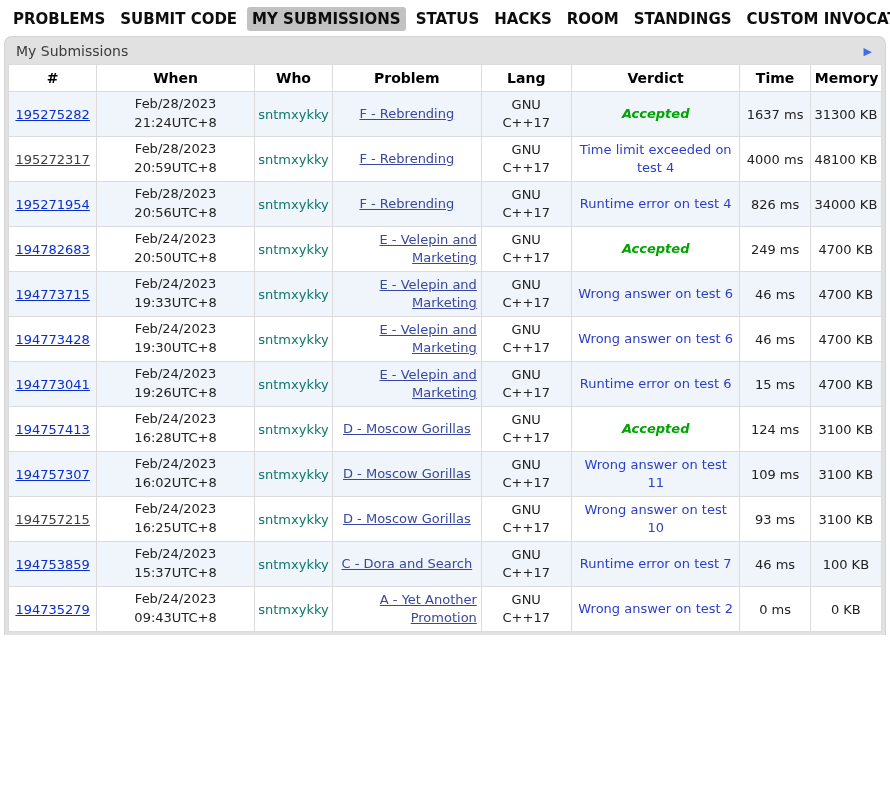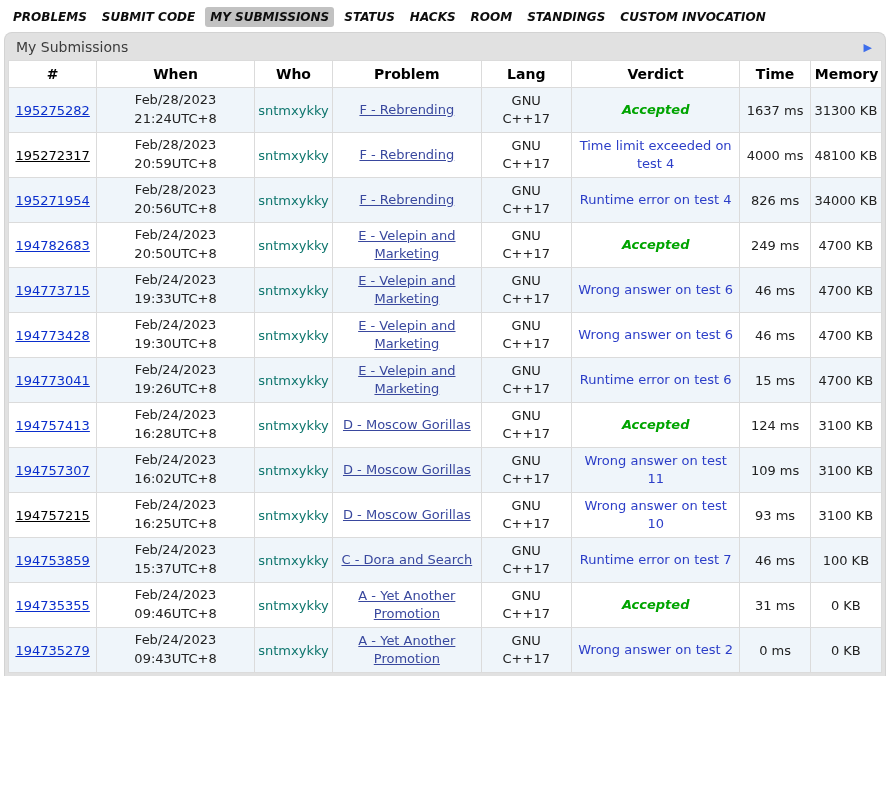--- a/index.html
+++ b/index.html
@@ -12,29 +12,28 @@
   }
 
   
   .topnav {
     display: flex;
     align-items: center;
     gap: 5px;
     padding: 7px 8px 5px 8px;
   }
   .nav-item {
-    font-size: 12px;
+    font-size: 15px;
     font-weight: bold;
     color: #0d0d0d;
     text-decoration: none;
     padding: 3px 5px;
     border-radius: 3px;
     white-space: nowrap;
     cursor: pointer;
-    font-style: italic;
   }
   .nav-item.active { background: #c2c2c2; }
 
   
   .datatable-frame {
     margin: 0 4px;
     background: #e1e1e1;
     border: 1px solid #d3d3d3;
     border-bottom: none;
     border-radius: 8px 8px 0 0;
@@ -82,34 +81,34 @@
     padding: 2px 3px;
   }
   tbody tr:nth-child(odd) { background: #eff5fa; }
   tbody tr:nth-child(even) { background: #ffffff; }
 
   .id-link {
     color: #0a2ecc;
     text-decoration: underline;
     cursor: pointer;
   }
-  .id-link.visited { color: #000000; text-decoration: underline; }
+  .id-link.visited { color: #404040; text-decoration: underline; }
   .who-link {
     color: #0f766e;
     text-decoration: none;
     cursor: pointer;
   }
   .problem-link {
     color: #39489e;
     text-decoration: underline;
     cursor: pointer;
   }
   .when-date, .when-time { display: block; line-height: 1.45; }
   .td-lang span { display: inline-block; max-width: 52px; line-height: 1.35; }
-  .td-problem a { display: inline-block; max-width: 140px; line-height: 1.35; }
+  .td-problem a { display: inline-block; max-width: 140px; line-height: 1.35; text-align: right; }
   .verdict { display: inline-block; max-width: 158px; line-height: 1.35; }
   .verdict-accepted { color: #00a400; font-weight: bold; font-style: italic; }
   .verdict-rejected { color: #2c3ec8; }
 </style>
 </head>
 <body>
 
 <div class="topnav">
   <a class="nav-item">PROBLEMS</a>
   <a class="nav-item">SUBMIT CODE</a>
@@ -287,33 +286,20 @@
       <span class="when-time">15:37UTC+8</span>
     </td>
     <td class="td-who"><a class="who-link">sntmxykky</a></td>
     <td class="td-problem"><a class="problem-link">C - Dora and Search</a></td>
     <td class="td-lang"><span class="lang">GNU C++17</span></td>
     <td class="td-verdict"><span class="verdict verdict-rejected">Runtime error on test 7</span></td>
     <td class="td-time">46 ms</td>
     <td class="td-memory">100 KB</td>
   </tr>
         <tr>
-    <td class="td-id"><a class="id-link">194735355</a></td>
-    <td class="td-when">
-      <span class="when-date">Feb/24/2023</span>
-      <span class="when-time">09:46UTC+8</span>
-    </td>
-    <td class="td-who"><a class="who-link">sntmxykky</a></td>
-    <td class="td-problem"><a class="problem-link">A - Yet Another Promotion</a></td>
-    <td class="td-lang"><span class="lang">GNU C++17</span></td>
-    <td class="td-verdict"><span class="verdict verdict-accepted">Accepted</span></td>
-    <td class="td-time">31 ms</td>
-    <td class="td-memory">0 KB</td>
-  </tr>
-        <tr>
     <td class="td-id"><a class="id-link">194735279</a></td>
     <td class="td-when">
       <span class="when-date">Feb/24/2023</span>
       <span class="when-time">09:43UTC+8</span>
     </td>
     <td class="td-who"><a class="who-link">sntmxykky</a></td>
     <td class="td-problem"><a class="problem-link">A - Yet Another Promotion</a></td>
     <td class="td-lang"><span class="lang">GNU C++17</span></td>
     <td class="td-verdict"><span class="verdict verdict-rejected">Wrong answer on test 2</span></td>
     <td class="td-time">0 ms</td>

